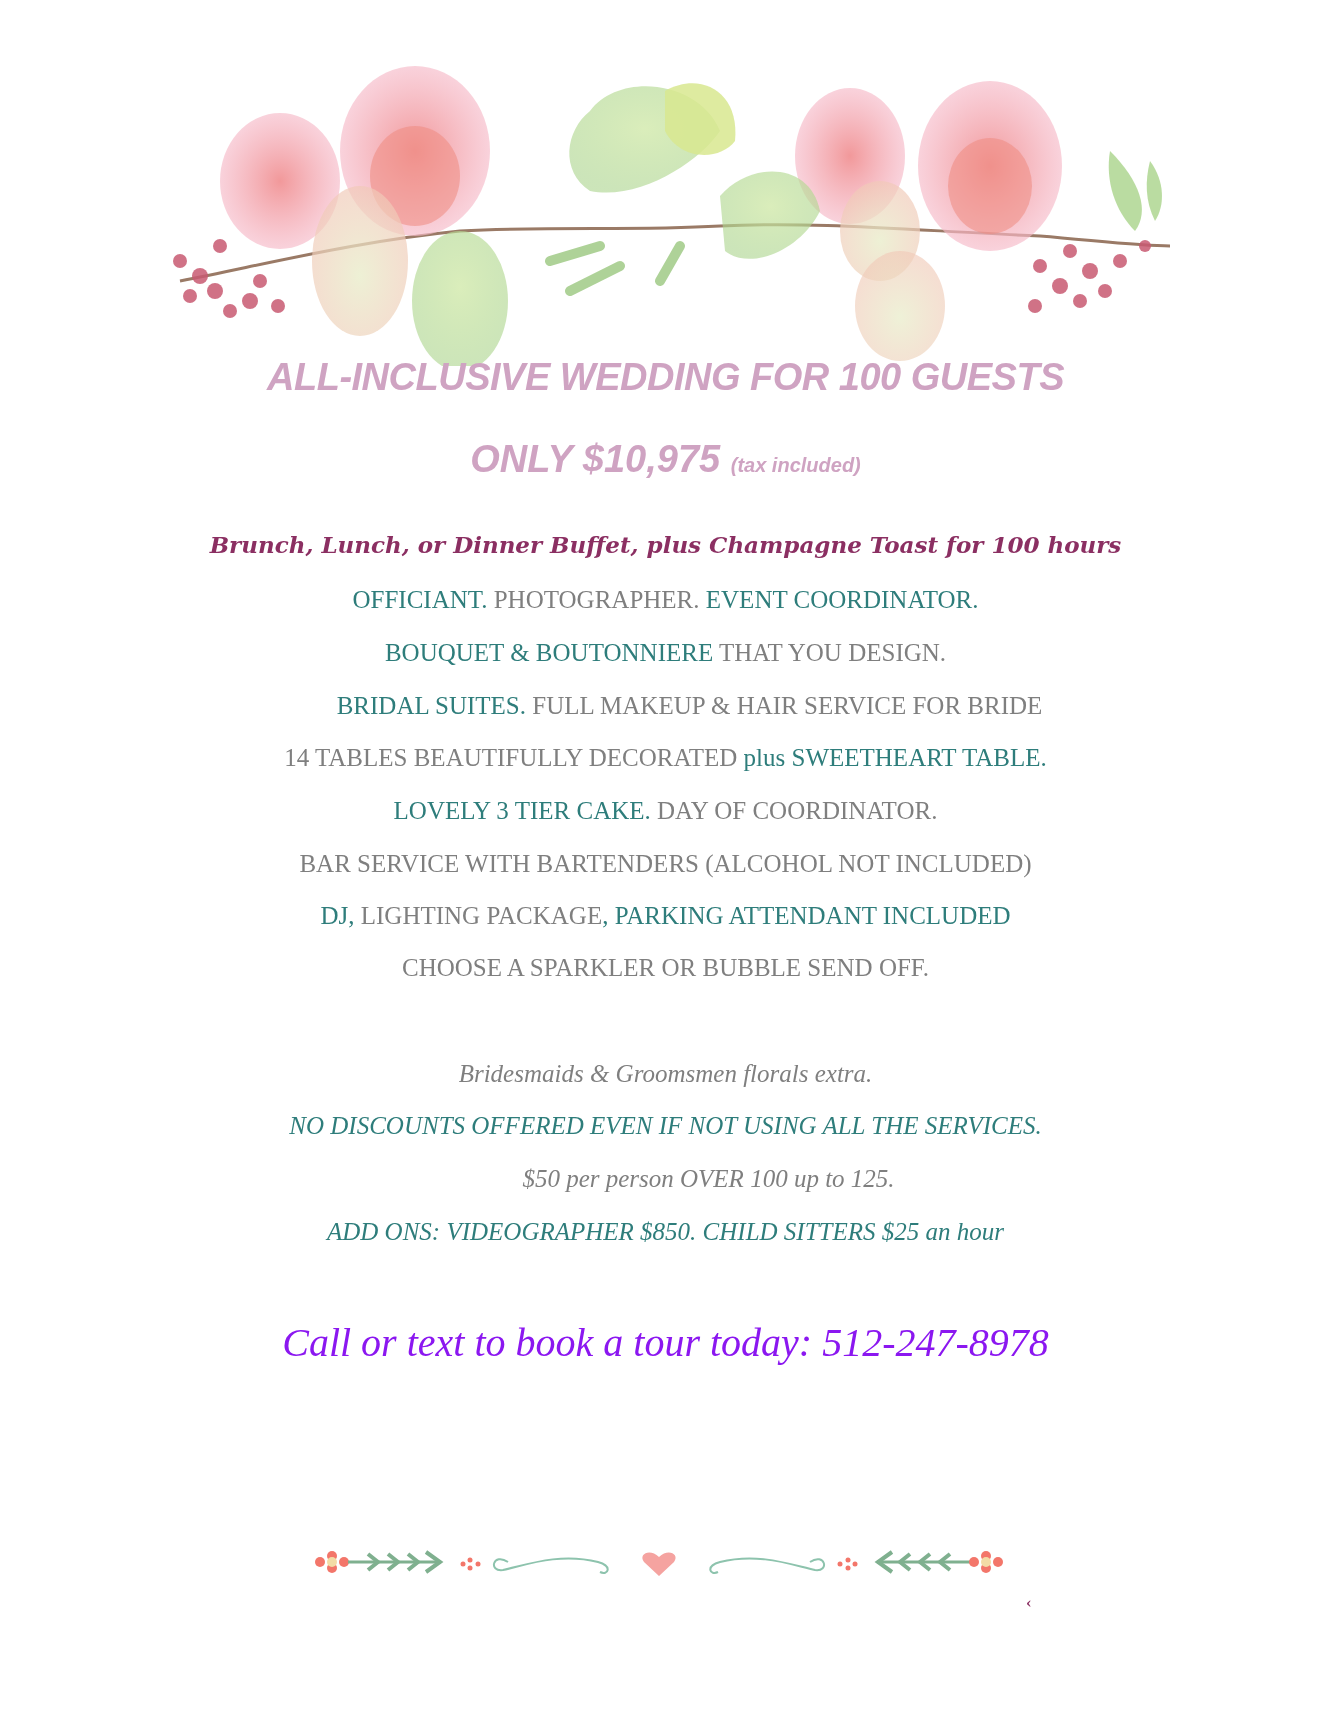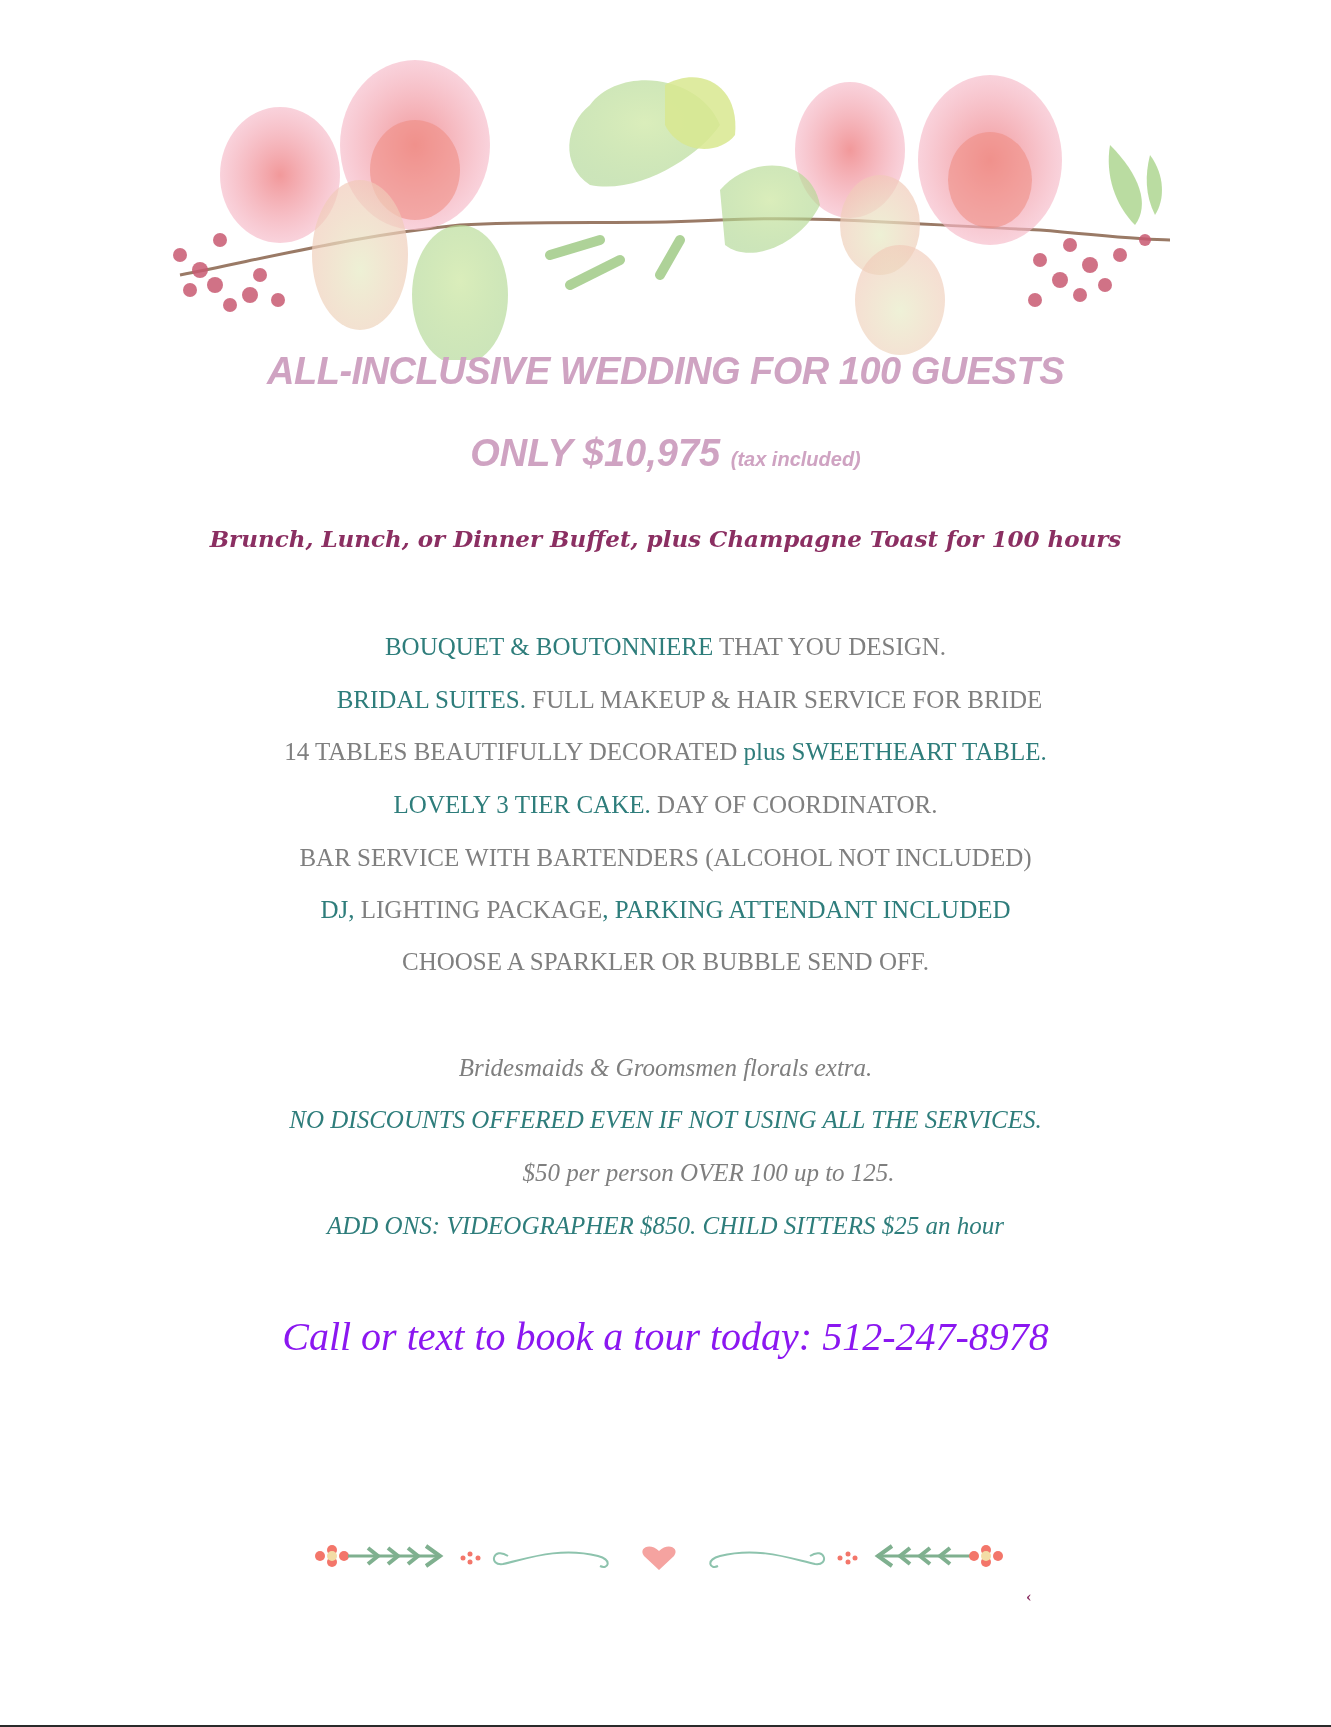--- a/index.html
+++ b/index.html
@@ -1,17 +1,17 @@
 <!DOCTYPE html>
 <html><head>
 <meta charset="utf-8">
 <style>
   html,body{margin:0;padding:0;background:#fff;}
   body{width:1331px;height:1727px;position:relative;overflow:hidden;font-family:"DejaVu Serif",serif;}
-  .page{position:absolute;left:0;top:0;width:1331px;height:1711px;background:#fff;}
+  .page{position:absolute;left:0;top:6px;width:1331px;height:1711px;background:#fff;}
   .banner{position:absolute;left:160px;top:25px;width:1020px;height:335px;}
   .line{position:absolute;left:0;width:1331px;text-align:center;white-space:nowrap;}
   .title{font-family:"Liberation Sans",sans-serif;font-weight:bold;font-style:italic;color:#cfa3c2;font-size:38px;letter-spacing:-0.5px;}
   .price{font-family:"Liberation Sans",sans-serif;font-weight:bold;font-style:italic;color:#cfa3c2;font-size:38px;}
   .tax{font-size:20px;}
   .svc{font-family:"Liberation Serif",serif;font-size:25px;color:#7f7f7f;}
   .teal{color:#2e7d7b;}
   .gray{color:#7f7f7f;}
   .plum{color:#8b2f62;font-weight:bold;font-style:italic;font-family:"DejaVu Serif",serif;font-size:23px;}
   .ital{font-style:italic;}
@@ -87,20 +87,23 @@
 
   <div class="line title" style="top:350px;">ALL-INCLUSIVE WEDDING FOR 100 GUESTS</div>
 
   <div class="line price" style="top:432px;">
     <span>ONLY $10,975</span>
     <span class="tax">(tax included)</span>
   </div>
 
   <div class="line plum" style="top:525px;">Brunch, Lunch, or Dinner Buffet, plus Champagne Toast for 100 hours</div>
 
+  <div class="line svc" style="top:580px;">
+    <span class="teal">OFFICIANT.</span><span class="gray"> PHOTOGRAPHER.</span><span class="teal"> EVENT COORDINATOR.</span>
+  </div>
 
   <div class="line svc" style="top:633px;">
     <span class="teal">BOUQUET &amp; BOUTONNIERE</span><span class="gray"> THAT YOU DESIGN.</span>
   </div>
 
   <div class="line svc" style="top:686px;padding-left:24px;">
     <span class="teal">BRIDAL SUITES.</span><span class="gray"> FULL MAKEUP &amp; HAIR SERVICE FOR BRIDE</span>
   </div>
 
   <div class="line svc" style="top:738px;">

